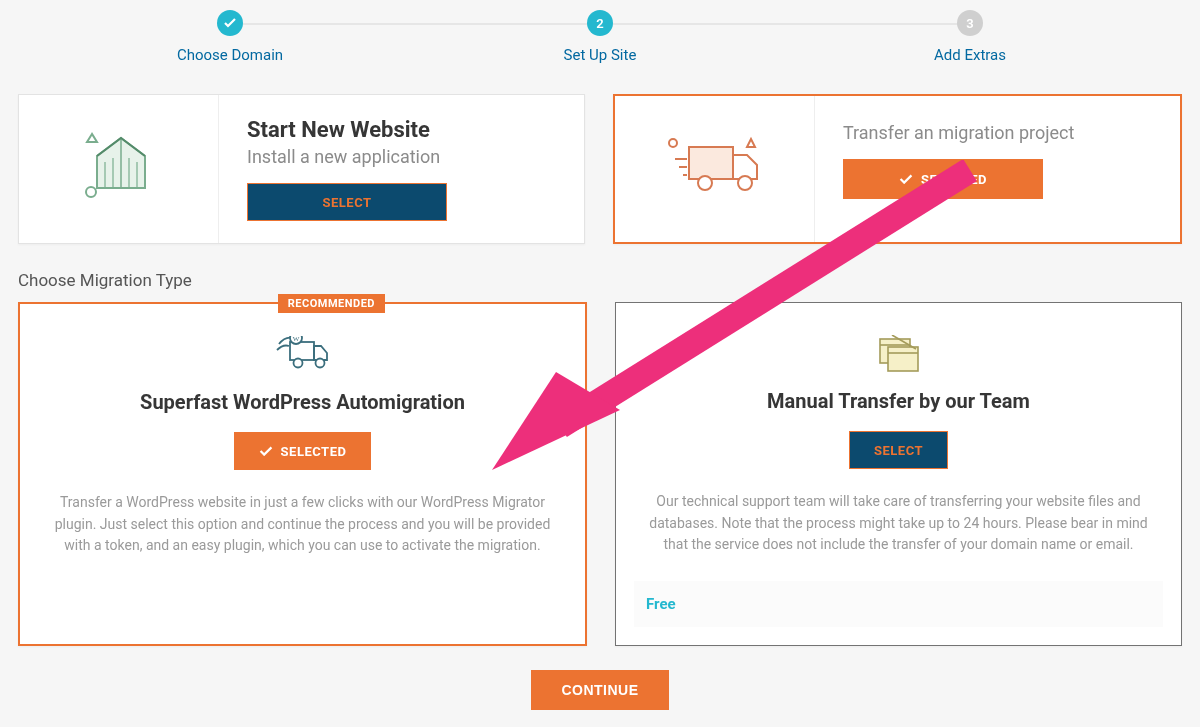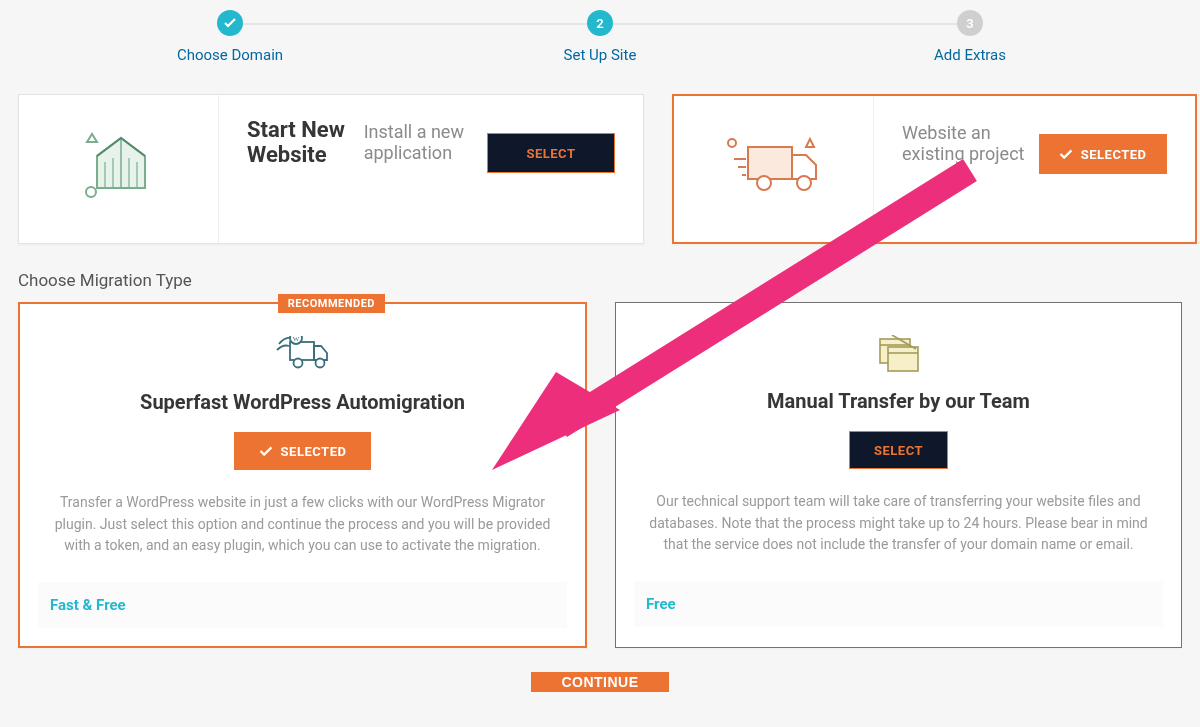--- a/index.html
+++ b/index.html
@@ -70,38 +70,38 @@
     box-shadow: 0 1px 2px rgba(0,0,0,0.04);
   }
   .option-card.active { border: 2px solid #ec7331; }
   .option-icon-col {
     width: 200px;
     border-right: 1px solid #eee;
     display: flex;
     align-items: center;
     justify-content: center;
   }
-  .option-body { flex: 1; padding: 22px 28px; display:flex; }
+  .option-body { flex: 1; padding: 22px 28px; display:flex; flex-direction:column; }
   .option-title { font-size: 22px; font-weight: 700; color: #363636; }
   .option-sub { font-size: 18px; color: #8b8b8b; margin-top: 4px; }
   .btn {
     margin-top: 16px;
     height: 40px;
     width: 200px;
     display: flex;
     align-items: center;
     justify-content: center;
     font-size: 13px;
     font-weight: 700;
     letter-spacing: 0.5px;
     cursor: pointer;
     gap: 8px;
   }
   .btn.outline {
-    background: #0f172a;
+    background: #0c4a6e;
     border: 1px solid #ec7331;
     color: #ec7331;
   }
   .btn.solid {
     background: #ec7331;
     border: 1px solid #ec7331;
     color: #fff;
   }
   .check-icon {
     width: 14px;
@@ -188,21 +188,21 @@
     justify-content: center;
     padding-top: 24px;
   }
   .continue-btn {
     background: #ec7331;
     color: #fff;
     font-size: 14px;
     font-weight: 700;
     letter-spacing: 0.5px;
     border: none;
-    padding: 2px 30px;
+    padding: 12px 30px;
     cursor: pointer;
   }
 
   
   .arrow {
     position: absolute;
     left: 470px;
     top: 160px;
     width: 520px;
     height: 320px;
@@ -268,21 +268,21 @@
           <path d="M58 8 h14 l10 10 v14 h-24 z" fill="none" stroke="#d77a52" stroke-width="2"></path>
           <circle cx="30" cy="36" r="7" fill="#fff" stroke="#d77a52" stroke-width="2"></circle>
           <circle cx="70" cy="36" r="7" fill="#fff" stroke="#d77a52" stroke-width="2"></circle>
           <line x1="0" y1="12" x2="12" y2="12" stroke="#d77a52" stroke-width="2"></line>
           <line x1="4" y1="20" x2="12" y2="20" stroke="#d77a52" stroke-width="2"></line>
           <line x1="8" y1="28" x2="12" y2="28" stroke="#d77a52" stroke-width="2"></line>
         </g>
       </svg>
     </div>
     <div class="option-body">
-      <div class="option-sub">Website an existing project</div>
+      <div class="option-sub">Transfer an migration project</div>
       <div class="btn solid">
         <svg class="check-icon" viewBox="0 0 14 11">
             <path d="M1 5.5 L5 9.5 L13 1.5" stroke="#fff" stroke-width="2.4" fill="none"></path>
           </svg>
         <span>SELECTED</span>
       </div>
     </div>
   </div>
 </div>
 
@@ -306,21 +306,20 @@
     <div class="mig-title">Superfast WordPress Automigration</div>
     <div class="mig-btn-row">
       <div class="mig-btn btn solid" style="width:auto;margin-top:0;">
         <svg class="check-icon" viewBox="0 0 14 11">
             <path d="M1 5.5 L5 9.5 L13 1.5" stroke="#fff" stroke-width="2.4" fill="none"></path>
           </svg>
         <span>SELECTED</span>
       </div>
     </div>
     <div class="mig-desc">Transfer a WordPress website in just a few clicks with our WordPress Migrator plugin. Just select this option and continue the process and you will be provided with a token, and an easy plugin, which you can use to activate the migration.</div>
-    <div class="price-bar">Fast &amp; Free</div>
   </div>
 
   <div class="mig-card">
     <div class="mig-icon">
       <svg width="54" height="40" viewBox="0 0 54 40">
         <rect x="8" y="4" width="30" height="24" fill="#f6f0c8" stroke="#a49b5a" stroke-width="1.6"></rect>
         <line x1="8" y1="10" x2="38" y2="10" stroke="#a49b5a" stroke-width="1.6"></line>
         <rect x="16" y="12" width="30" height="24" fill="#f6f0c8" stroke="#a49b5a" stroke-width="1.6"></rect>
         <line x1="16" y1="18" x2="46" y2="18" stroke="#a49b5a" stroke-width="1.6"></line>
         <line x1="20" y1="0" x2="44" y2="14" stroke="#a49b5a" stroke-width="1.6"></line>

